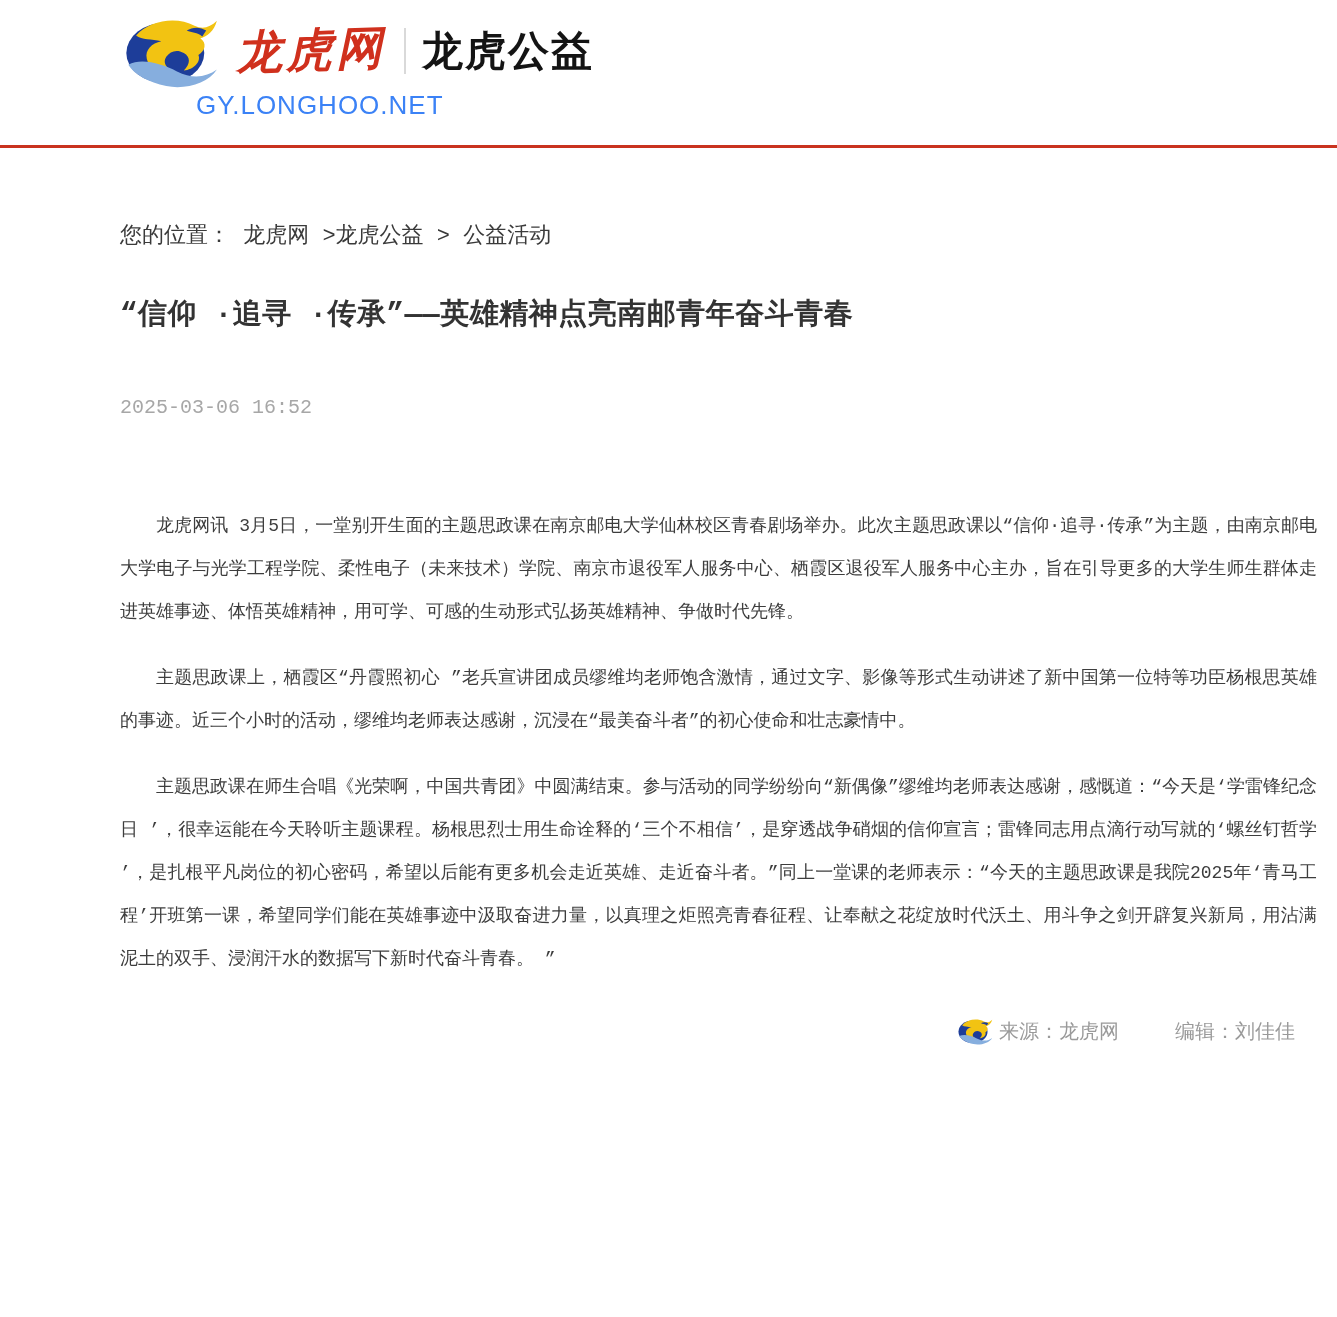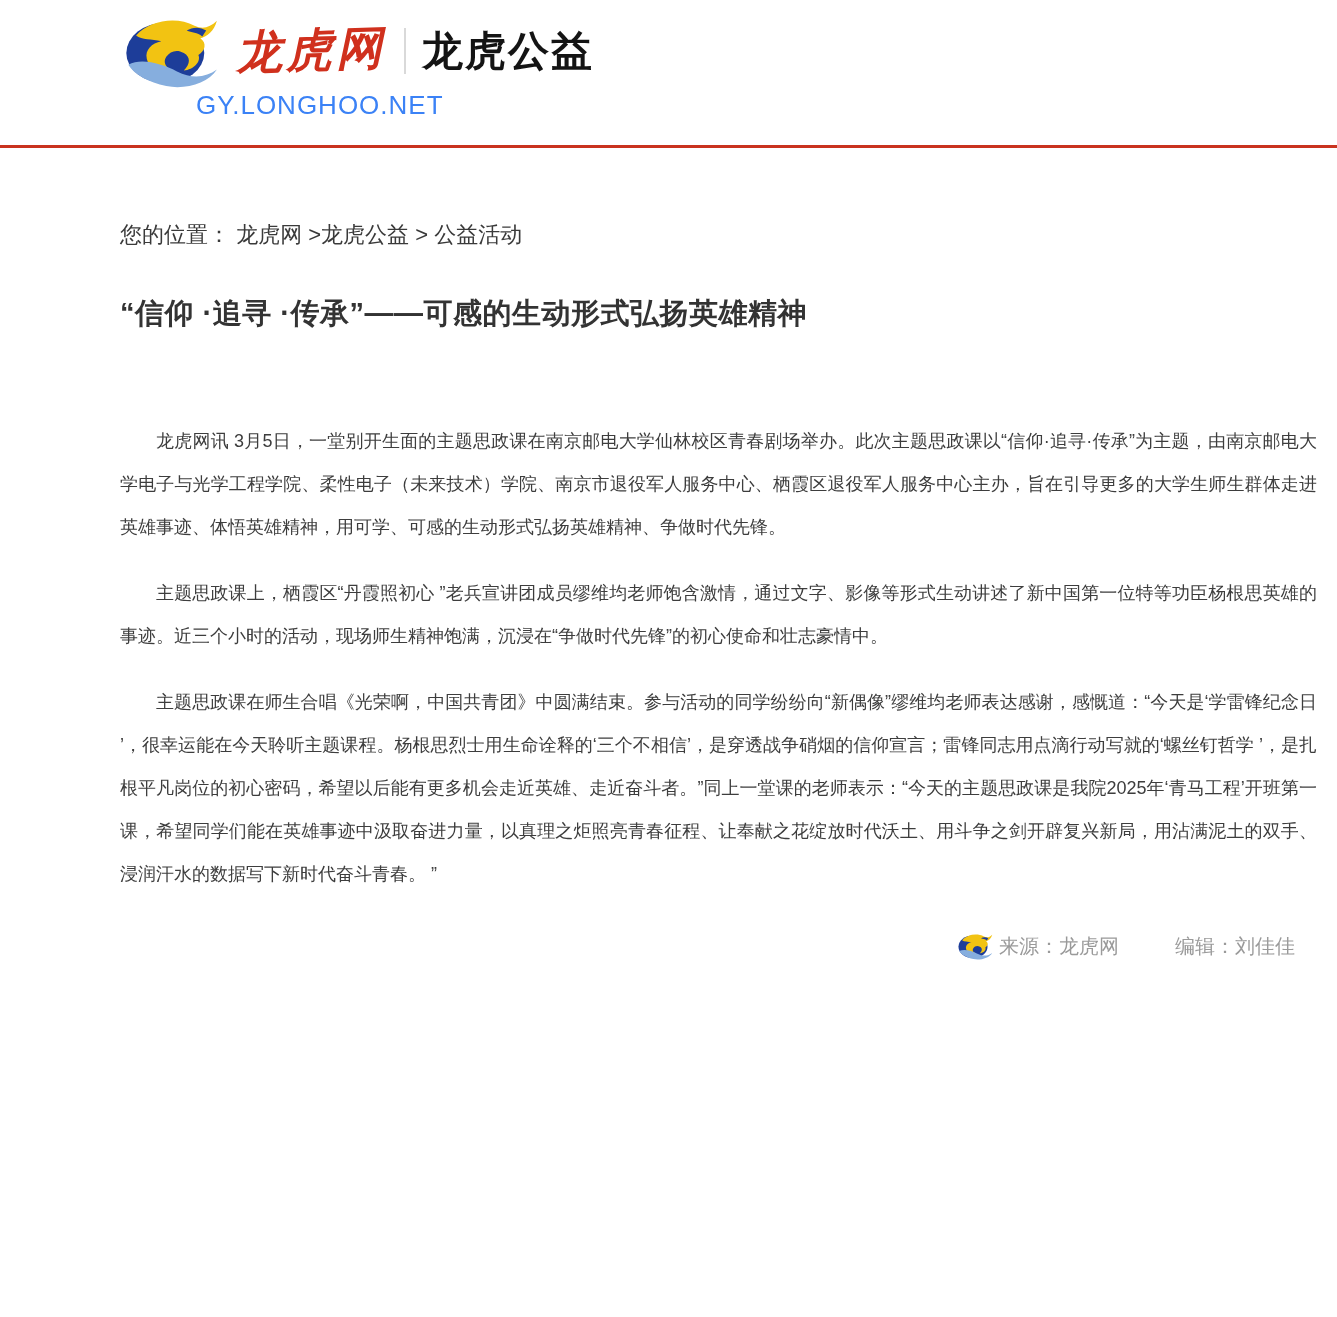--- a/index.html
+++ b/index.html
@@ -44,21 +44,21 @@
     color: #3b82f6;
     letter-spacing: 1px;
     margin: 2px 0 0 76px;
   }
   .red-rule {
     width: 100%; height: 3px; background: #c9331f;
     margin-top: 24px;
   }
 
   
-  .content { padding: 0 20px 0 120px; }
+  .content { padding: 0 20px 0 120px; font-family: Liberation Mono, monospace; }
 
   .breadcrumb {
     margin-top: 72px;
     font-size: 22px;
     color: #3a3a3a;
     white-space: pre;
   }
   .breadcrumb .crumb { cursor: pointer; }
 
   .article-title {
@@ -121,26 +121,27 @@
 
     <div class="site-url">GY.LONGHOO.NET</div>
   </div>
 
   <div class="red-rule"></div>
 
   <div class="content">
 
     <div class="breadcrumb"><span>您的位置： </span><span class="crumb">龙虎网</span><span> &gt;</span><span class="crumb">龙虎公益</span><span> &gt; </span><span class="crumb">公益活动</span></div>
 
-    <h1 class="article-title">“信仰 ·追寻 ·传承”——可感的生动形式弘扬英雄精神</h1>
+    <h1 class="article-title">“信仰 ·追寻 ·传承”——英雄精神点亮南邮青年奋斗青春</h1>
 
+    <div class="article-date">2025-03-06 16:52</div>
 
     <div class="article-body">
       <p>龙虎网讯 3月5日，一堂别开生面的主题思政课在南京邮电大学仙林校区青春剧场举办。此次主题思政课以“信仰·追寻·传承”为主题，由南京邮电大学电子与光学工程学院、柔性电子（未来技术）学院、南京市退役军人服务中心、栖霞区退役军人服务中心主办，旨在引导更多的大学生师生群体走进英雄事迹、体悟英雄精神，用可学、可感的生动形式弘扬英雄精神、争做时代先锋。</p>
-      <p>主题思政课上，栖霞区“丹霞照初心 ”老兵宣讲团成员缪维均老师饱含激情，通过文字、影像等形式生动讲述了新中国第一位特等功臣杨根思英雄的事迹。近三个小时的活动，现场师生精神饱满，沉浸在“争做时代先锋”的初心使命和壮志豪情中。</p>
+      <p>主题思政课上，栖霞区“丹霞照初心 ”老兵宣讲团成员缪维均老师饱含激情，通过文字、影像等形式生动讲述了新中国第一位特等功臣杨根思英雄的事迹。近三个小时的活动，缪维均老师表达感谢，沉浸在“最美奋斗者”的初心使命和壮志豪情中。</p>
       <p>主题思政课在师生合唱《光荣啊，中国共青团》中圆满结束。参与活动的同学纷纷向“新偶像”缪维均老师表达感谢，感慨道：“今天是‘学雷锋纪念日 ’，很幸运能在今天聆听主题课程。杨根思烈士用生命诠释的‘三个不相信’，是穿透战争硝烟的信仰宣言；雷锋同志用点滴行动写就的‘螺丝钉哲学 ’，是扎根平凡岗位的初心密码，希望以后能有更多机会走近英雄、走近奋斗者。”同上一堂课的老师表示：“今天的主题思政课是我院2025年‘青马工程’开班第一课，希望同学们能在英雄事迹中汲取奋进力量，以真理之炬照亮青春征程、让奉献之花绽放时代沃土、用斗争之剑开辟复兴新局，用沾满泥土的双手、浸润汗水的数据写下新时代奋斗青春。 ”</p>
     </div>
   </div>
 
   <div class="article-footer">
     <svg class="footer-logo" viewBox="0 0 110 76" aria-hidden="true">
       <ellipse cx="44" cy="40" rx="40" ry="31" fill="#1d3d99"></ellipse>
       <path d="M14 22 C28 6 56 2 74 12 C82 16 90 14 97 7 C94 18 87 23 80 25 C87 30 85 38 78 42 C81 49 73 57 63 58 C70 51 70 44 63 40 C56 36 49 38 45 44 C41 50 45 56 52 58 C40 63 27 56 25 46 C23 37 30 30 40 28 C30 25 20 27 14 22 Z" fill="#f2c312"></path>
       <path d="M66 17 C72 13 80 13 86 17 L82 23 C77 19 71 19 66 17 Z" fill="#1d3d99"></path>
       <path d="M6 52 C20 45 40 51 56 59 C72 67 86 65 97 57 C88 71 65 78 45 74 C27 70 12 62 6 52 Z" fill="#86aede"></path>

